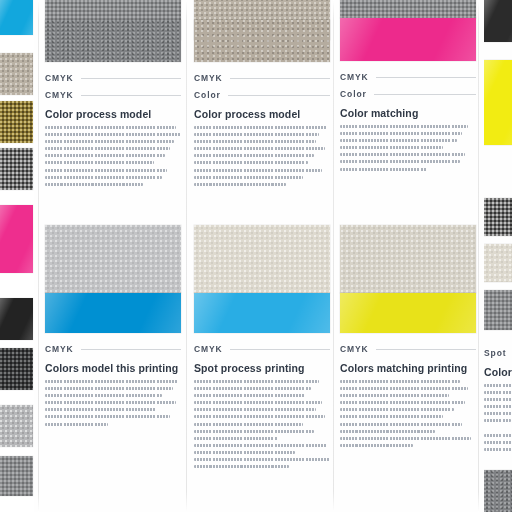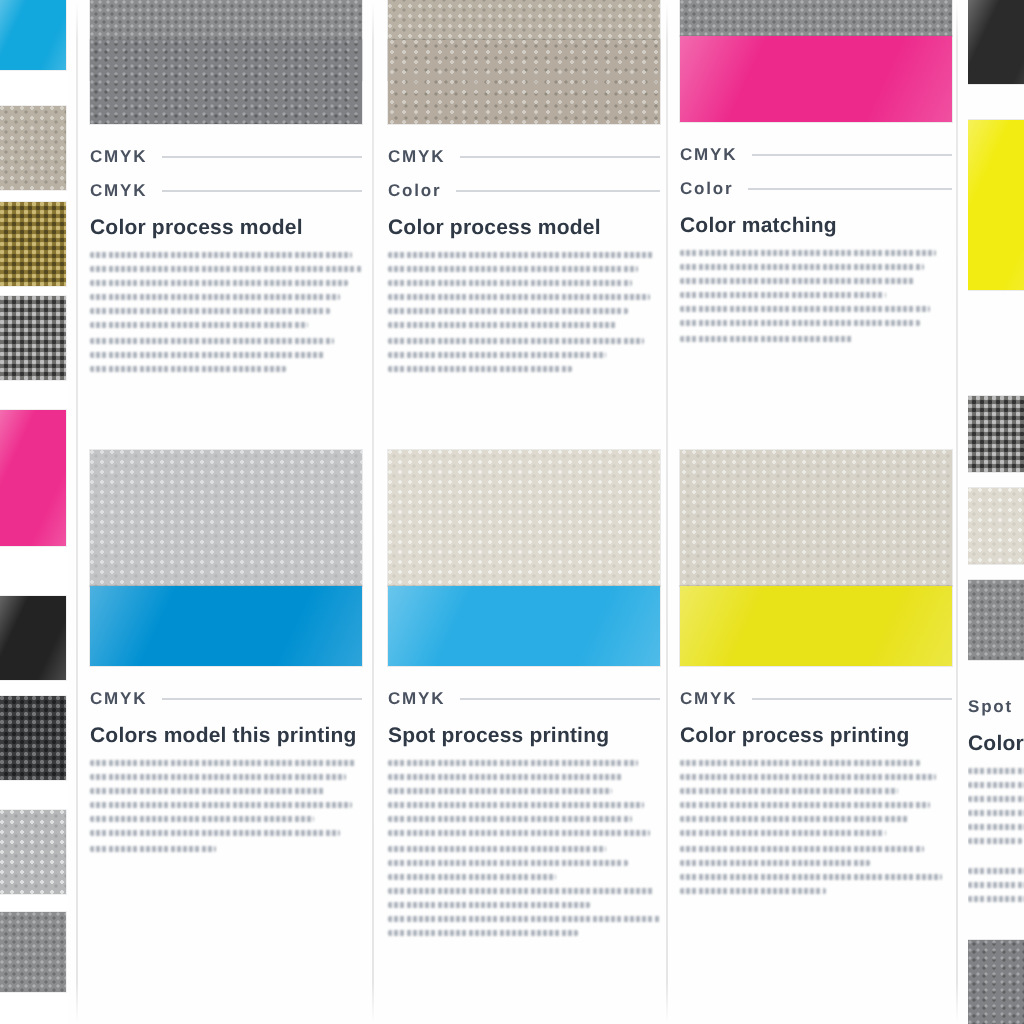--- a/index.html
+++ b/index.html
@@ -290,21 +290,21 @@
           <div class="tline" style="width: 92%;"></div>
           <div class="tline" style="width: 88%;"></div>
           <div class="tline" style="width: 64%;"></div>
         </div>
         <div class="block tex-cream2" style="left: 0px; top: 225px; width: 136px; height: 68px;"></div>
         <div class="block flat sheen" style="left: 0px; top: 293px; width: 136px; height: 40px; background: rgb(232, 226, 25);"></div>
         <div class="meta-row" style="top: 344px; left: 0px; width: 136px;">
           <span class="meta-label">CMYK</span>
           <span class="meta-rule"></span>
         </div>
-        <div class="heading" style="top: 362px; left: 0px;">Color process printing</div>
+        <div class="heading" style="top: 362px; left: 0px;">Colors matching printing</div>
         <div class="body" style="top: 380px; left: 0px; width: 136px;">
           <div class="tline" style="width: 88%;"></div>
           <div class="tline" style="width: 94%;"></div>
           <div class="tline" style="width: 80%;"></div>
           <div class="tline" style="width: 92%;"></div>
           <div class="tline" style="width: 84%;"></div>
           <div class="tline" style="width: 76%;"></div>
           <div class="tline" style="width: 90%;"></div>
           <div class="tline" style="width: 70%;"></div>
           <div class="tline" style="width: 96%;"></div>

